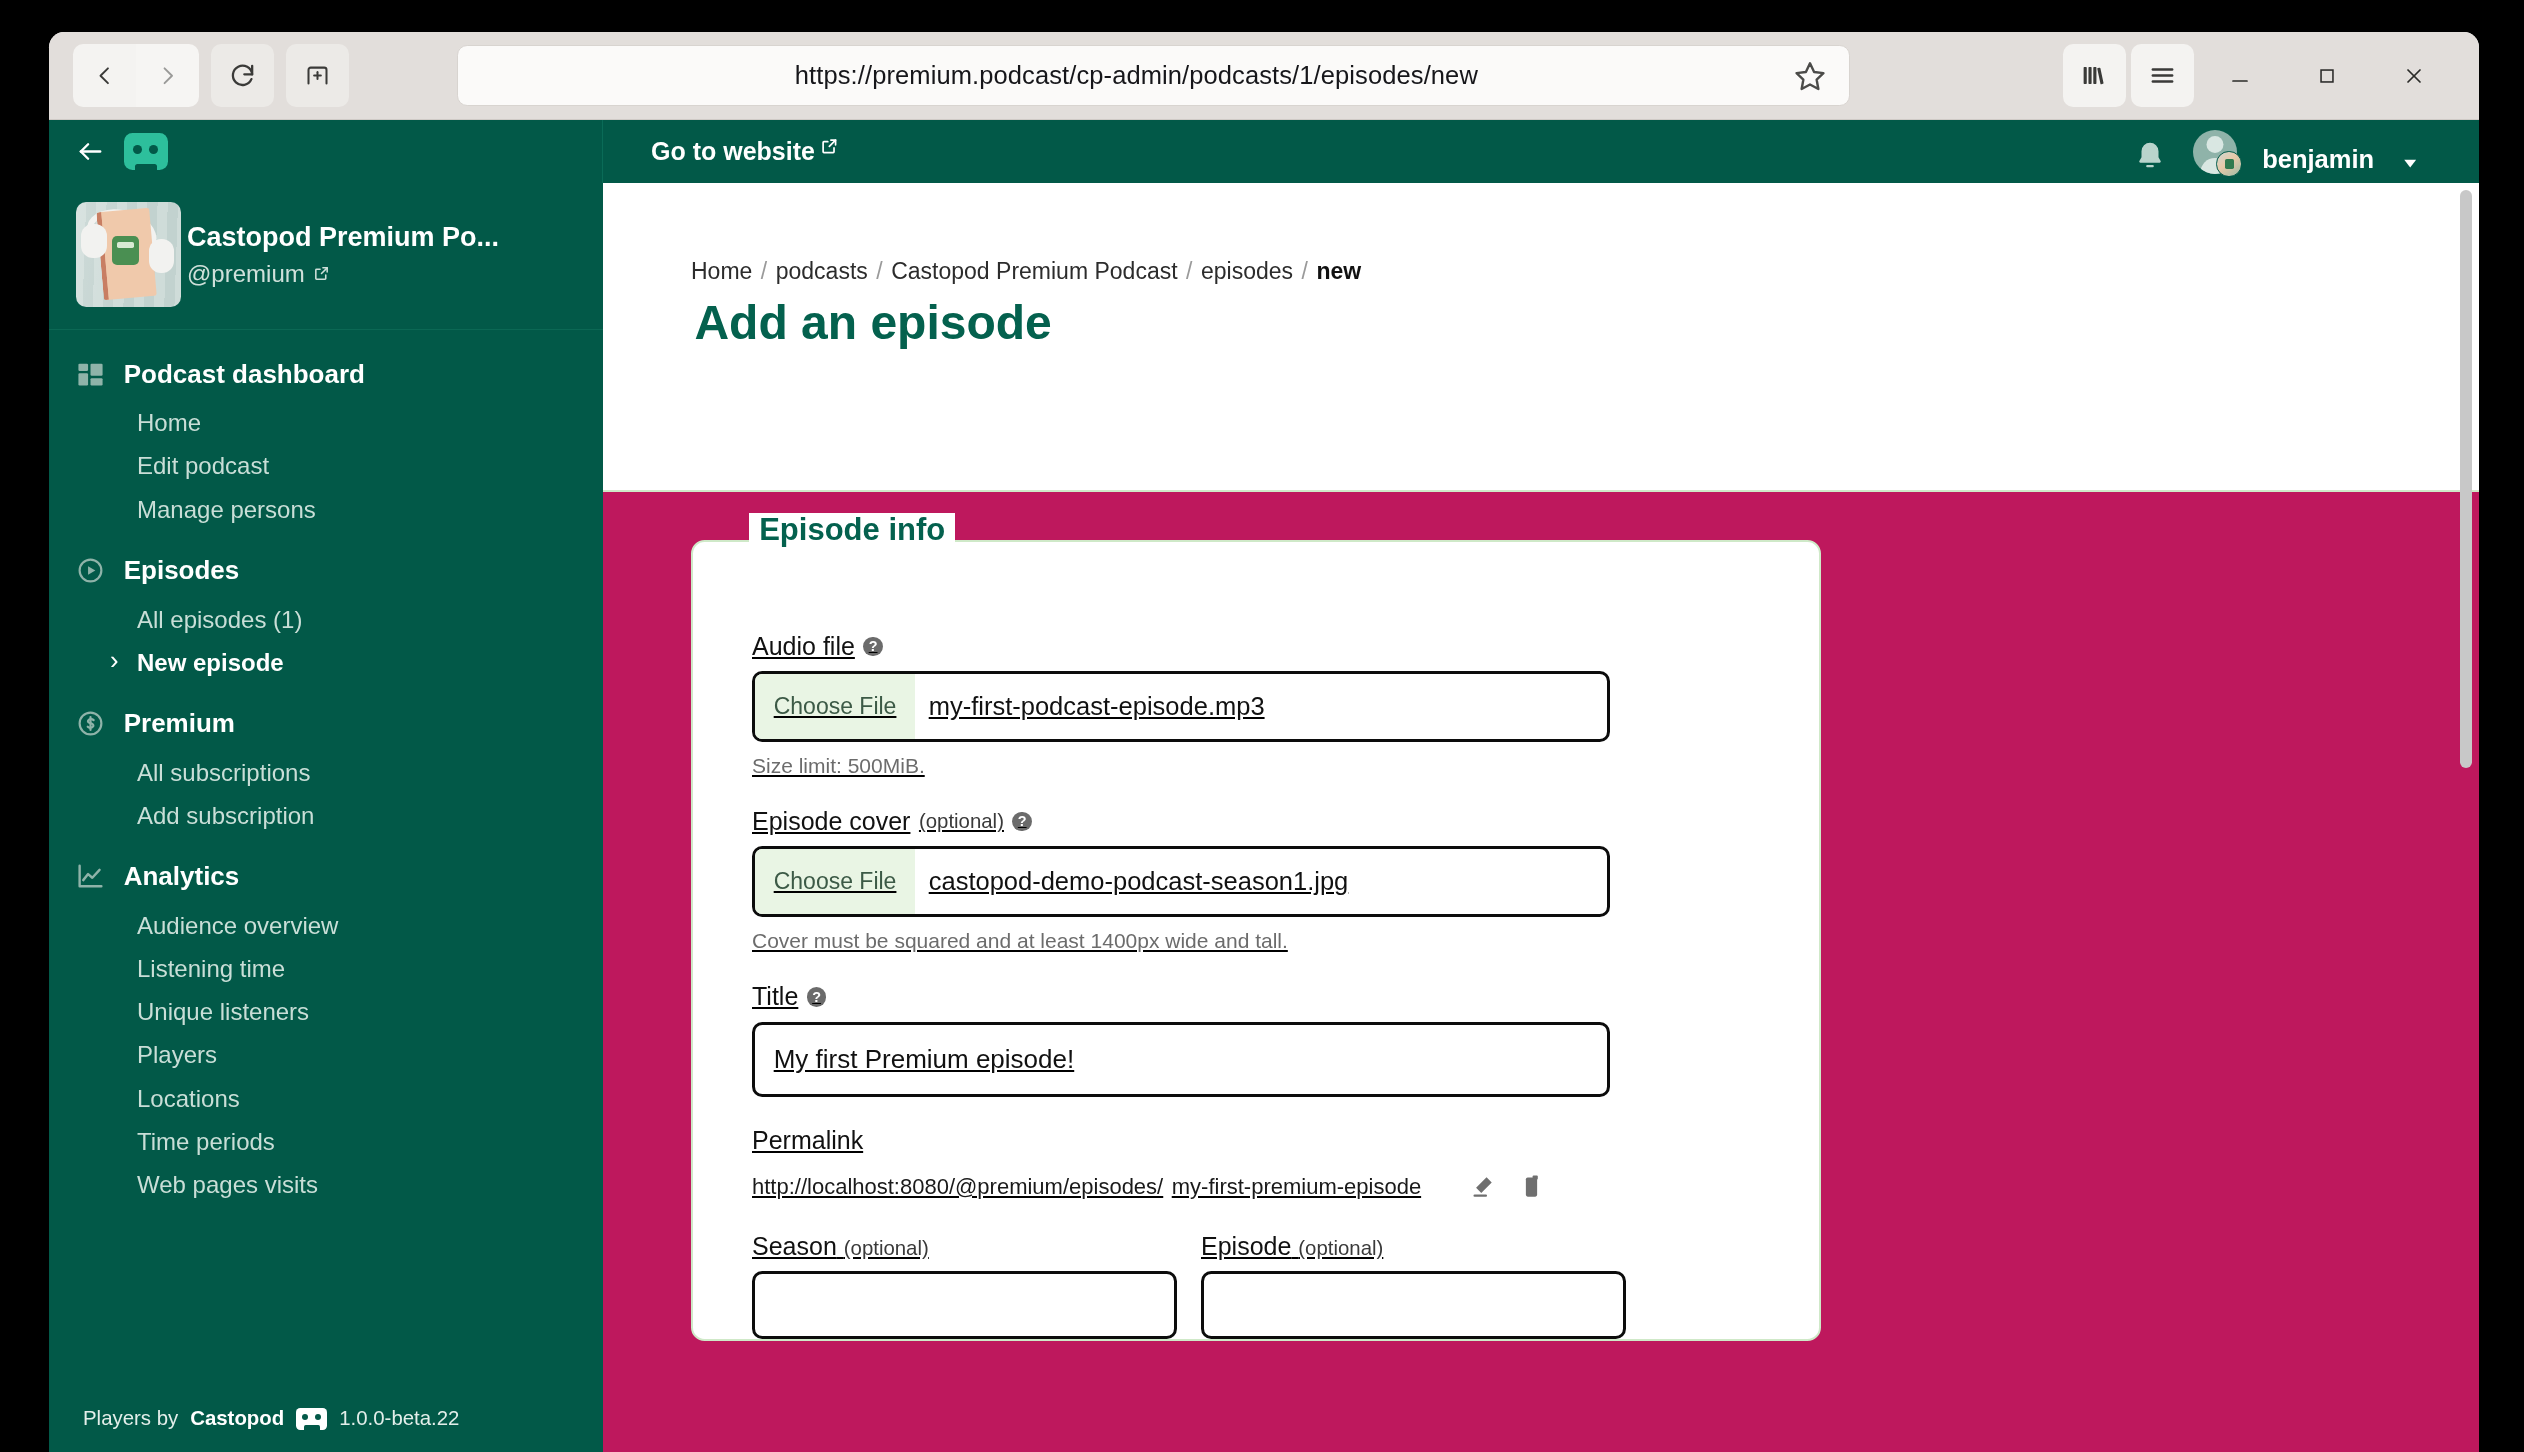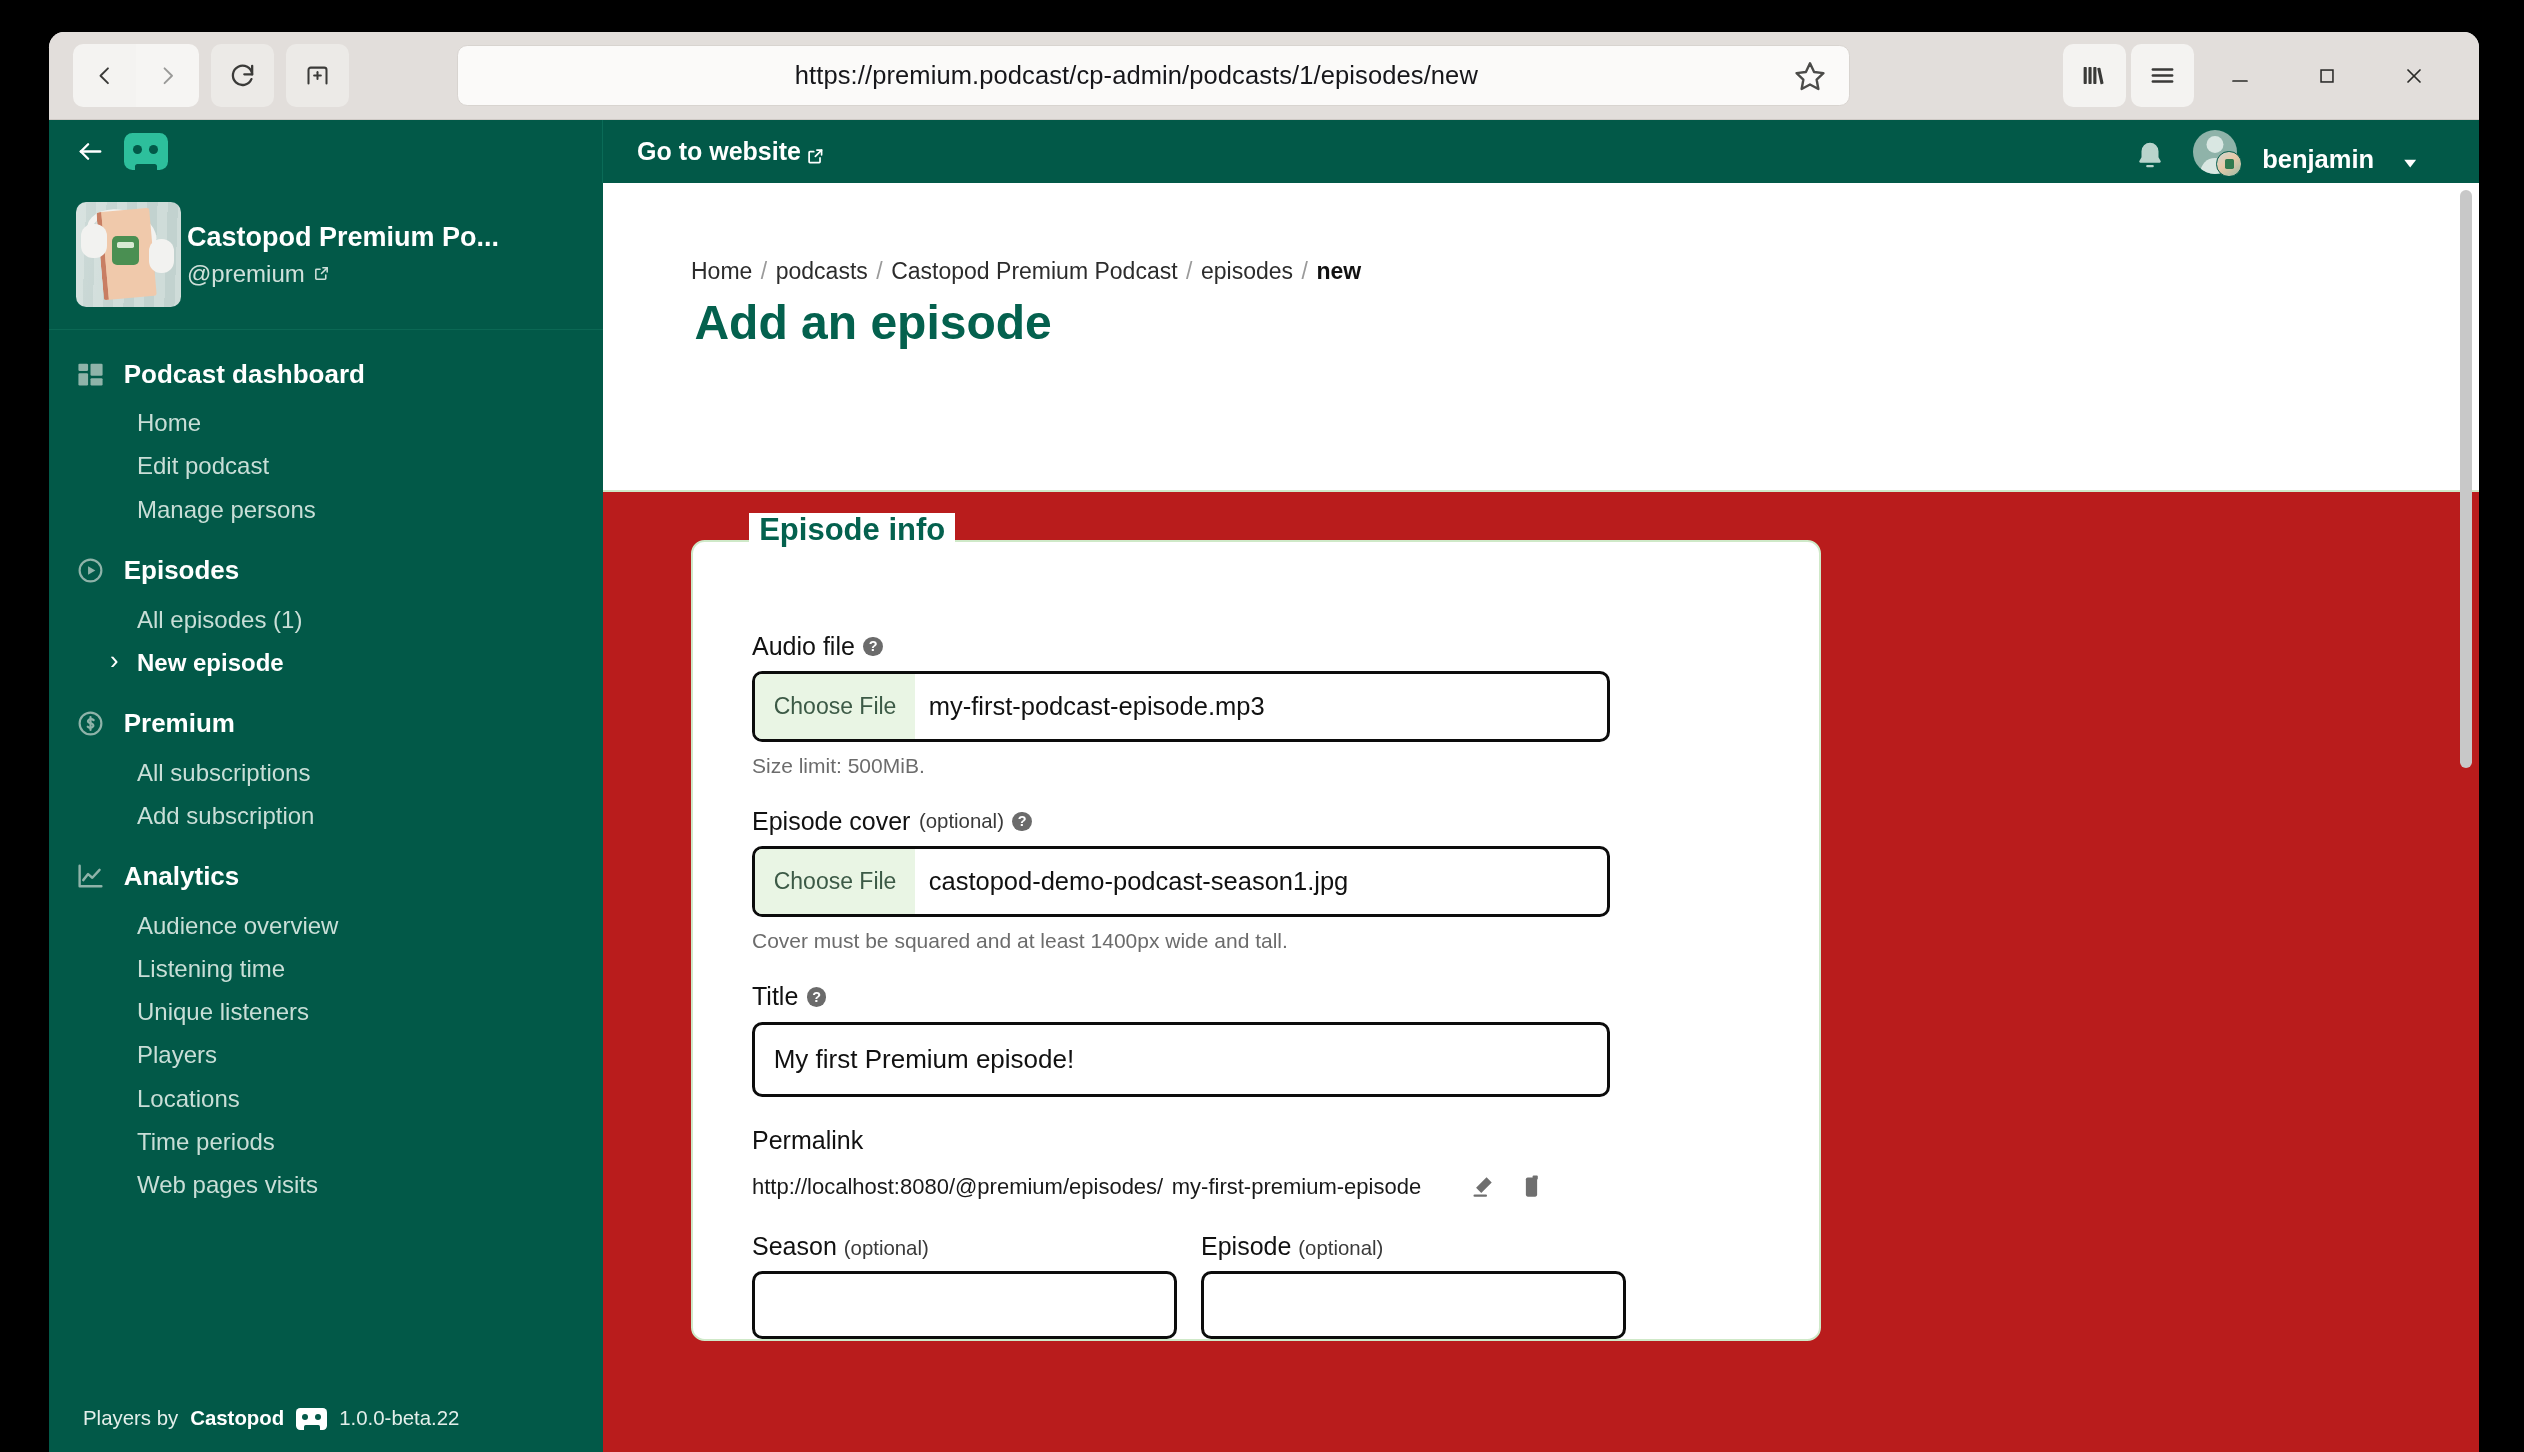--- a/index.html
+++ b/index.html
@@ -100,22 +100,22 @@
     position:absolute; top:12px; width:9.3px; height:9.3px;
     background:#025948; border-radius:50%;
   }
   #castopod-logo .eye.l { left:9.3px; }
   #castopod-logo .eye.r { right:9.3px; }
   #castopod-logo .mouth {
     position:absolute; left:11px; right:11px; bottom:0; height:6px;
     background:#025948; border-radius: 2.5px 2.5px 0 0;
   }
   #go-to-website {
-    margin-left: 34px;
-    display:flex; align-items:flex-end; gap:5px;
+    margin-left: 48px;
+    display:flex; align-items:flex-start; gap:5px;
     font-size: 25px; font-weight: 700; color:#fff;
   }
   .ext-ic { width:18.7px; height:18.7px; }
 
   #header-right {
     margin-left:auto; display:flex; align-items:flex-end; gap:25.5px; padding-right:59px;
   }
   #bell-icon { width:34px; height:34px; color:#b9d4cc; }
   #avatar-wrap { position:relative; width:44px; height:44px; }
   #avatar {
@@ -244,24 +244,25 @@
     font-size: 48px; font-weight: 800; color:#04614e;
     display:inline-block; position:relative; line-height:1.1;
     padding: 0 5.1px 3.4px 3.4px;
   }
   #page-title:before {
     content:""; position:absolute; left:0; right:0; bottom:-3.4px; height:22px;
     background:#e4f5dd; border-radius:5.1px; z-index:-1;
   }
 
   #content-body {
-    background:#b91c1c;
+    background:#be185d;
     height: calc(100% - 309px);
     padding: 48px 0 0 0;
     position:relative;
+    text-decoration:underline;
   }
 
   
   #episode-info-card {
     margin-left: 88px;
     width: 1130px;
     background:#ffffff;
     border: 2.5px solid #cfe9c8;
     border-radius: 13.6px;
     padding: 0 0 0 0;

